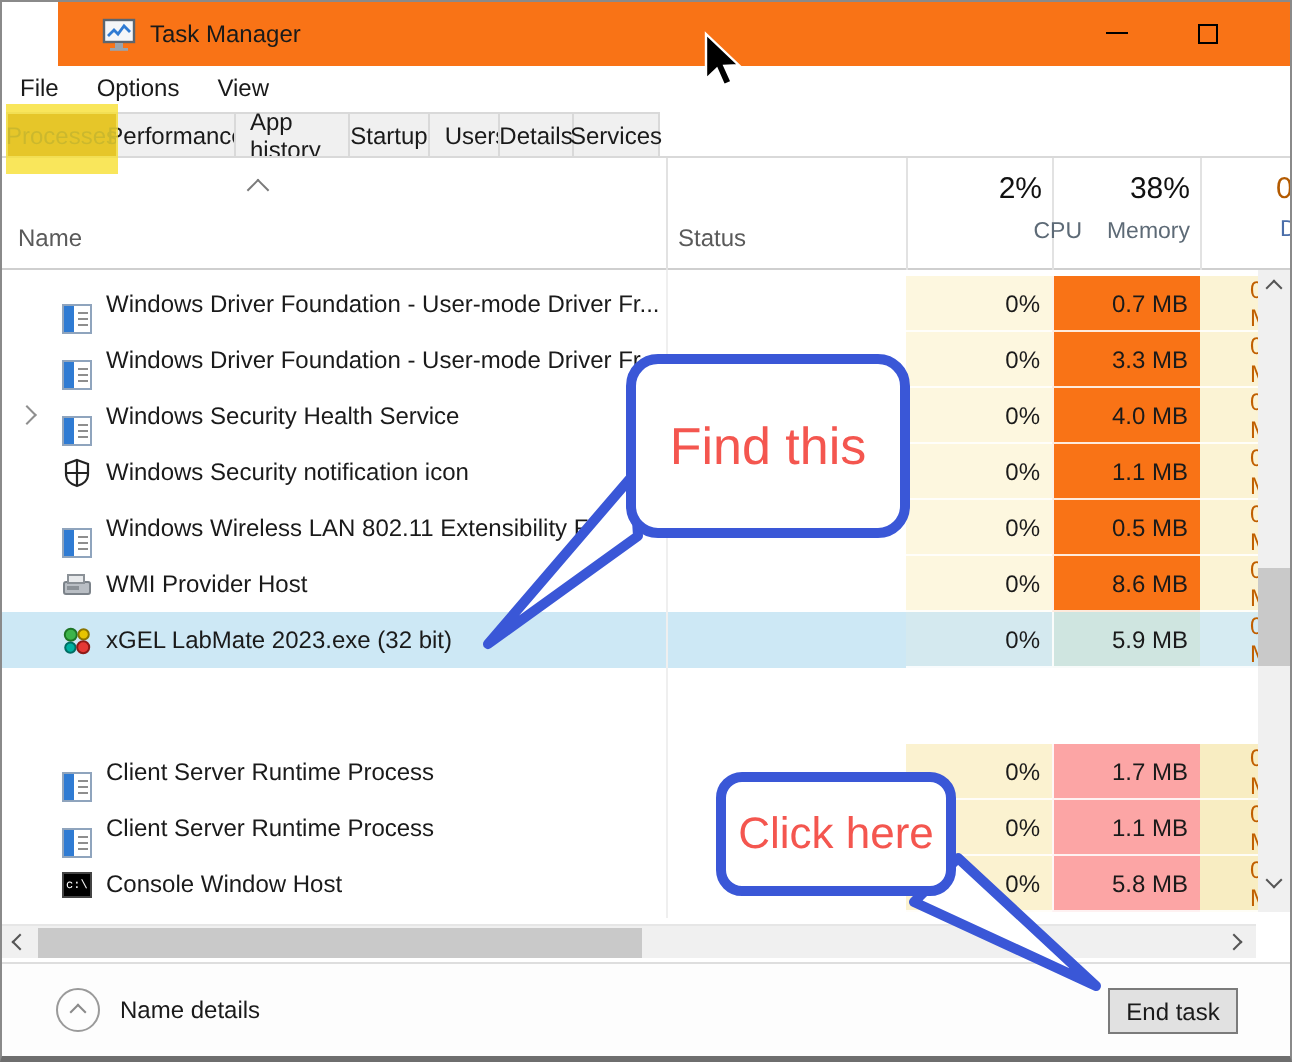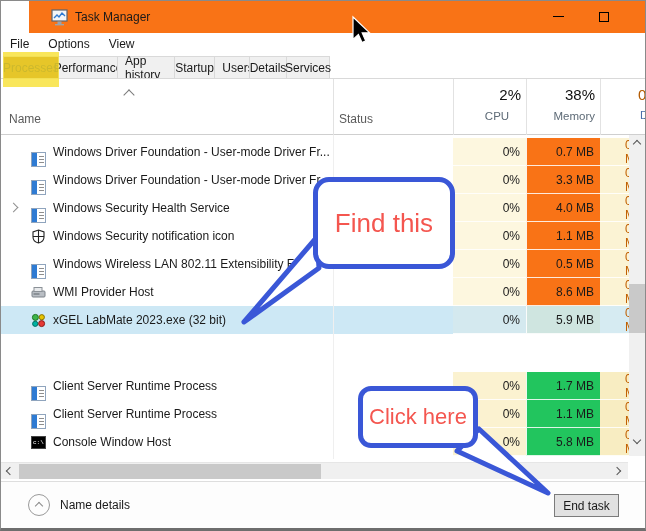--- a/index.html
+++ b/index.html
@@ -42,21 +42,21 @@
   .row{position:absolute;left:0;width:646px;height:28px;}
   .row .namecell{position:absolute;left:0;top:0;width:452px;height:100%;display:flex;align-items:center;}
   .row.selected .namecell{background:#cde8f5;}
   .cell{position:absolute;top:0;height:100%;display:flex;align-items:center;justify-content:flex-end;
         font-size:12px;padding-right:6px;border-bottom:1px solid rgba(255,255,255,0.85);}
   .c-cpu{left:452px;width:73px;}
   .c-mem{left:525px;width:74px;border-left:1px solid rgba(255,255,255,0.9);}
   .c-disk{left:599px;width:47px;justify-content:flex-start;overflow:hidden;}
   .disk-sliver{margin-left:25px;color:#c05f00;font-size:12px;}
   .r-upper .c-cpu{background:#fdf7df;} .r-upper .c-mem{background:#f97316;} .r-upper .c-disk{background:#fbf3d4;}
-  .r-lower .c-cpu{background:#fbf2d0;} .r-lower .c-mem{background:#22c55e;} .r-lower .c-disk{background:#f8edc2;}
+  .r-lower .c-cpu{background:#fbf2d0;} .r-lower .c-mem{background:#fca5a5;} .r-lower .c-disk{background:#f8edc2;}
   .r-group .c-cpu{background:#fdf8e6;} .r-group .c-mem{background:#f9f0cc;} .r-group .c-disk{background:#fbf4d8;}
   .r-sel .c-cpu{background:#d4e9ef;} .r-sel .c-mem{background:#cfe5e0;} .r-sel .c-disk{background:#d6ebf2;}
   .expander{position:absolute;left:9px;top:10px;width:7px;height:7px;border-top:1.5px solid #8f8f8f;border-right:1.5px solid #8f8f8f;transform:rotate(45deg);}
   .proc-icon{position:absolute;left:30px;top:7px;width:15px;height:15px;}
   .proc-name{position:absolute;left:52px;top:7px;font-size:12px;white-space:nowrap;}
   .group-title{position:absolute;left:8px;top:10px;font-size:16px;color:#2b6cb5;}
   .body-vline{left:332px;top:134px;width:1px;height:324px;background:#efefef;}
   
   .icon-doc{background:linear-gradient(90deg,#2f7bd3 0 5px,#fff 5px);border:1px solid #8fa4bd;position:relative;}
   .icon-doc:after{content:"";position:absolute;left:7px;top:3px;width:5px;height:1px;background:#8e8e8e;box-shadow:0 3px 0 #8e8e8e,0 6px 0 #8e8e8e;}
@@ -130,21 +130,21 @@
 
   <div class="abs colheader">
     <div class="vline" style="left:332px;top:0;height:56px;"></div>
     <div class="vline" style="left:452px;top:0;height:56px;"></div>
     <div class="vline" style="left:525px;top:0;height:56px;"></div>
     <div class="vline" style="left:599px;top:0;height:56px;"></div>
     <div class="abs sort-caret"></div>
     <div class="abs h-name">Name</div>
     <div class="abs h-status">Status</div>
     <div class="pct" style="left:452px;width:68px;">2%</div>
-    <div class="lbl" style="left:452px;width:88px;text-align:center;">CPU</div>
+    <div class="lbl" style="left:452px;width:88px;">CPU</div>
     <div class="pct" style="left:525px;width:69px;">38%</div>
     <div class="lbl" style="left:525px;width:69px;">Memory</div>
   </div>
   <div class="abs h-disk-pct">0</div>
   <div class="abs h-disk-lbl">D</div>
 
   <div class="abs list" id="proclist">
       <div class="row r-upper" style="top: 3px; height: 28px;">
         <div class="namecell">
           <span class="proc-icon icon-doc"></span>

